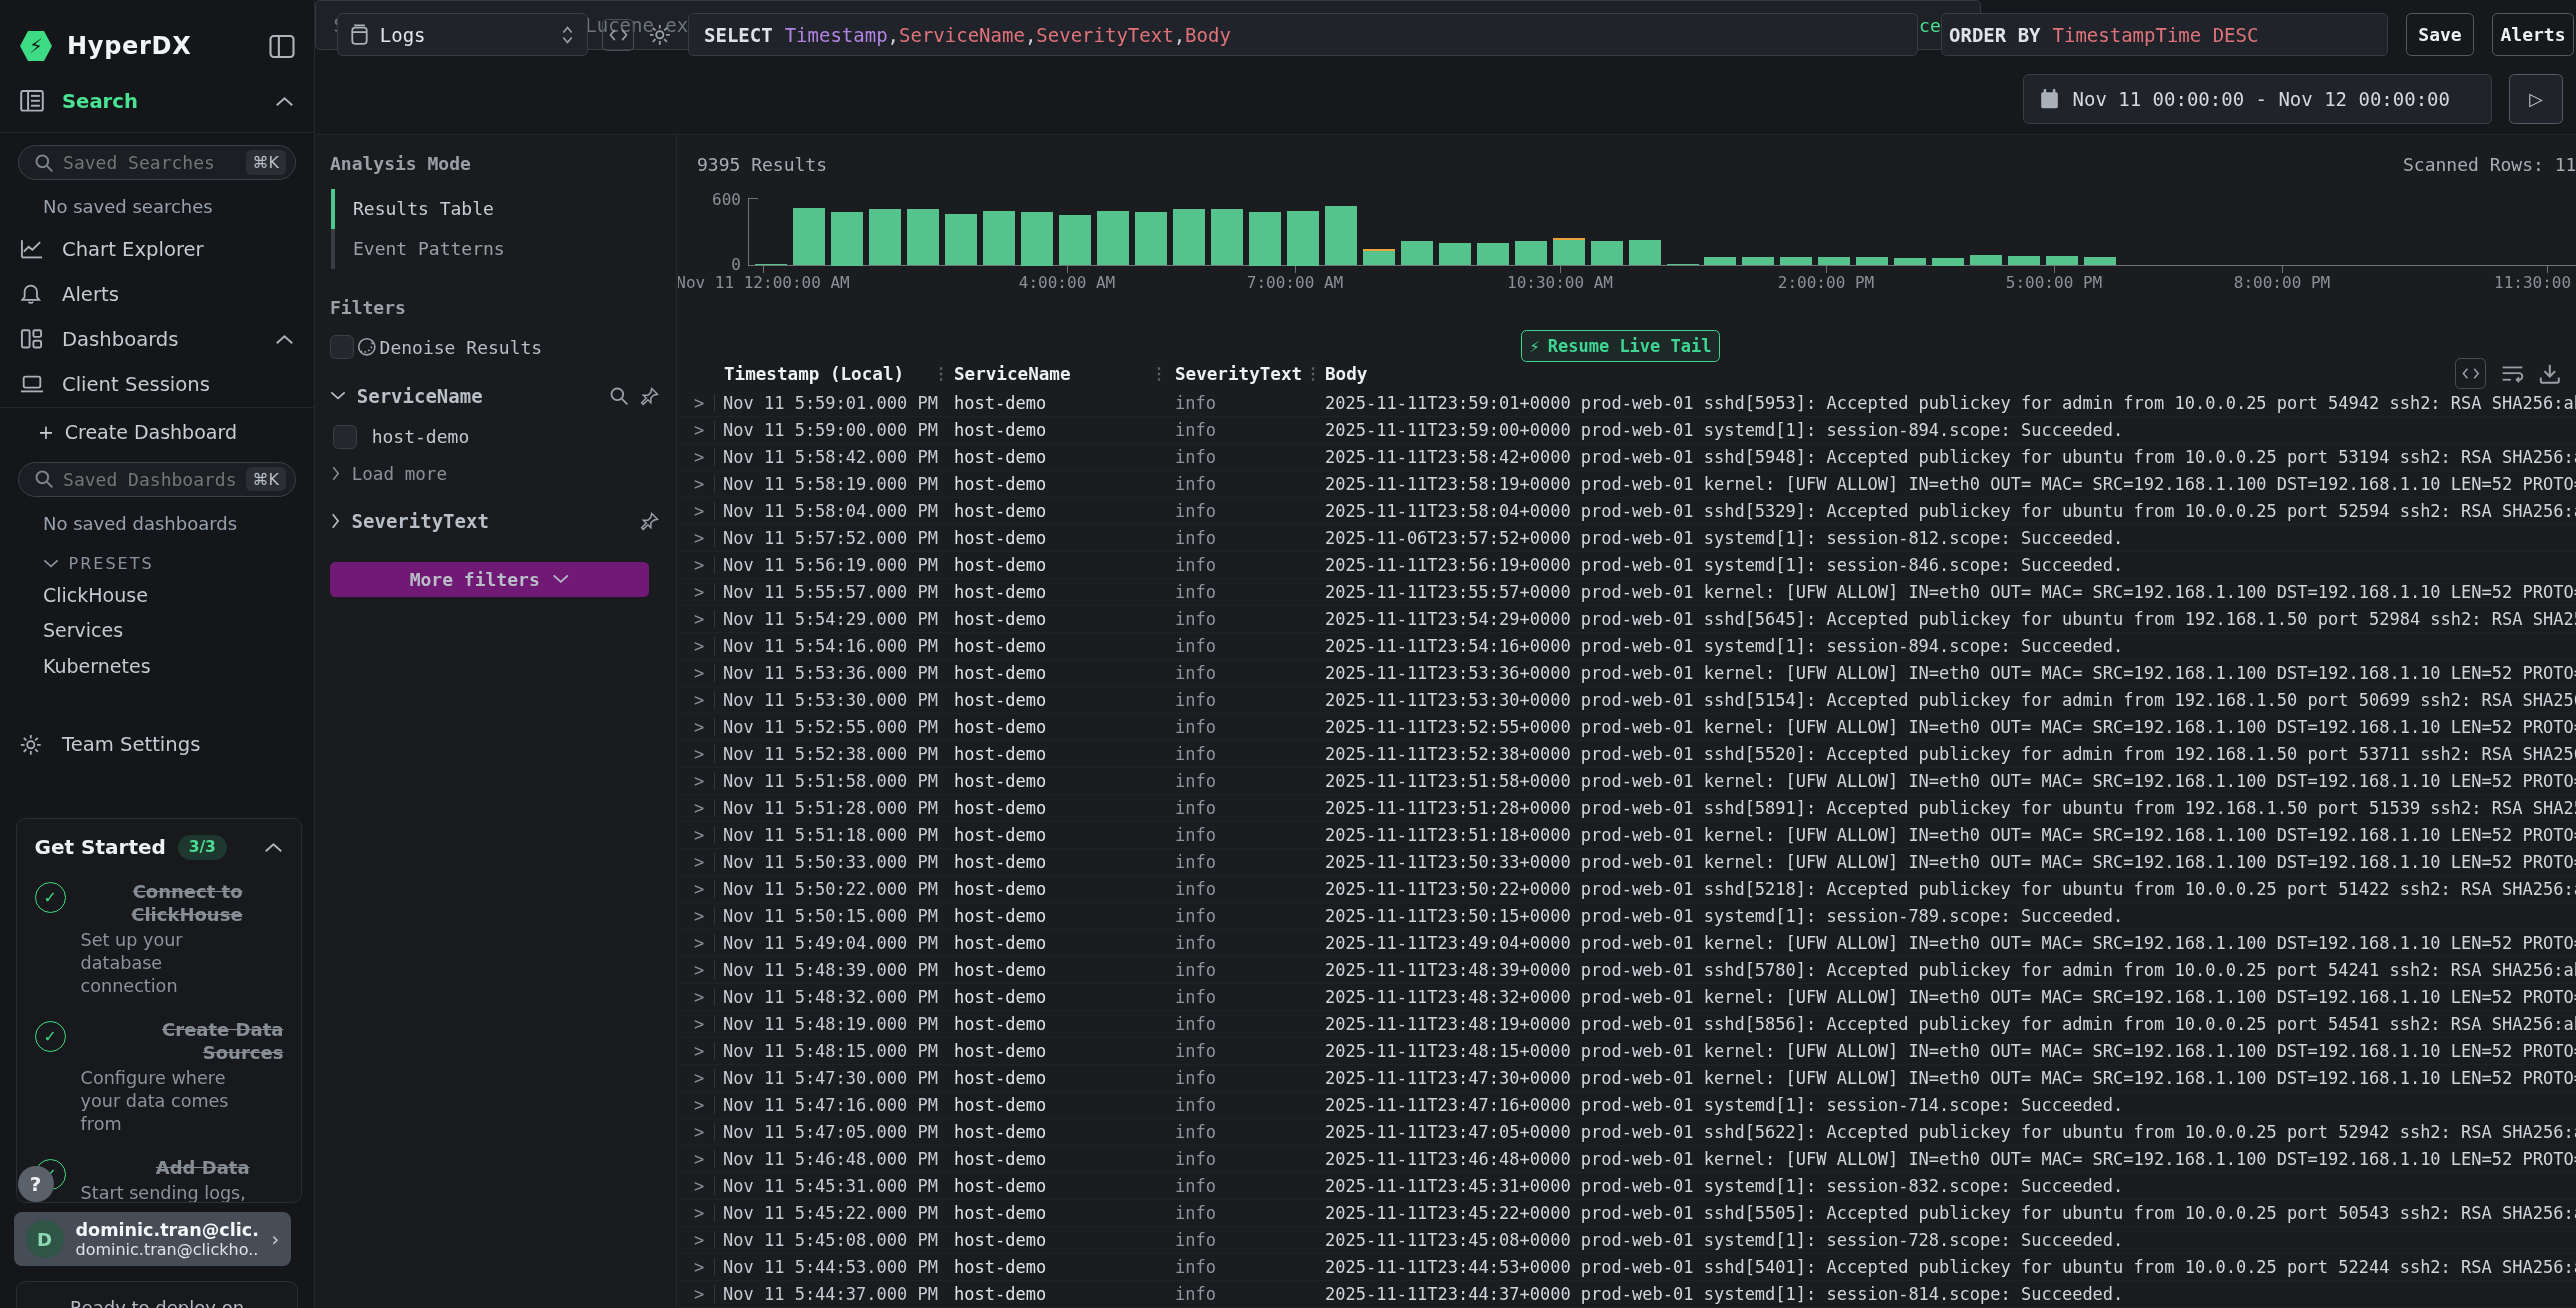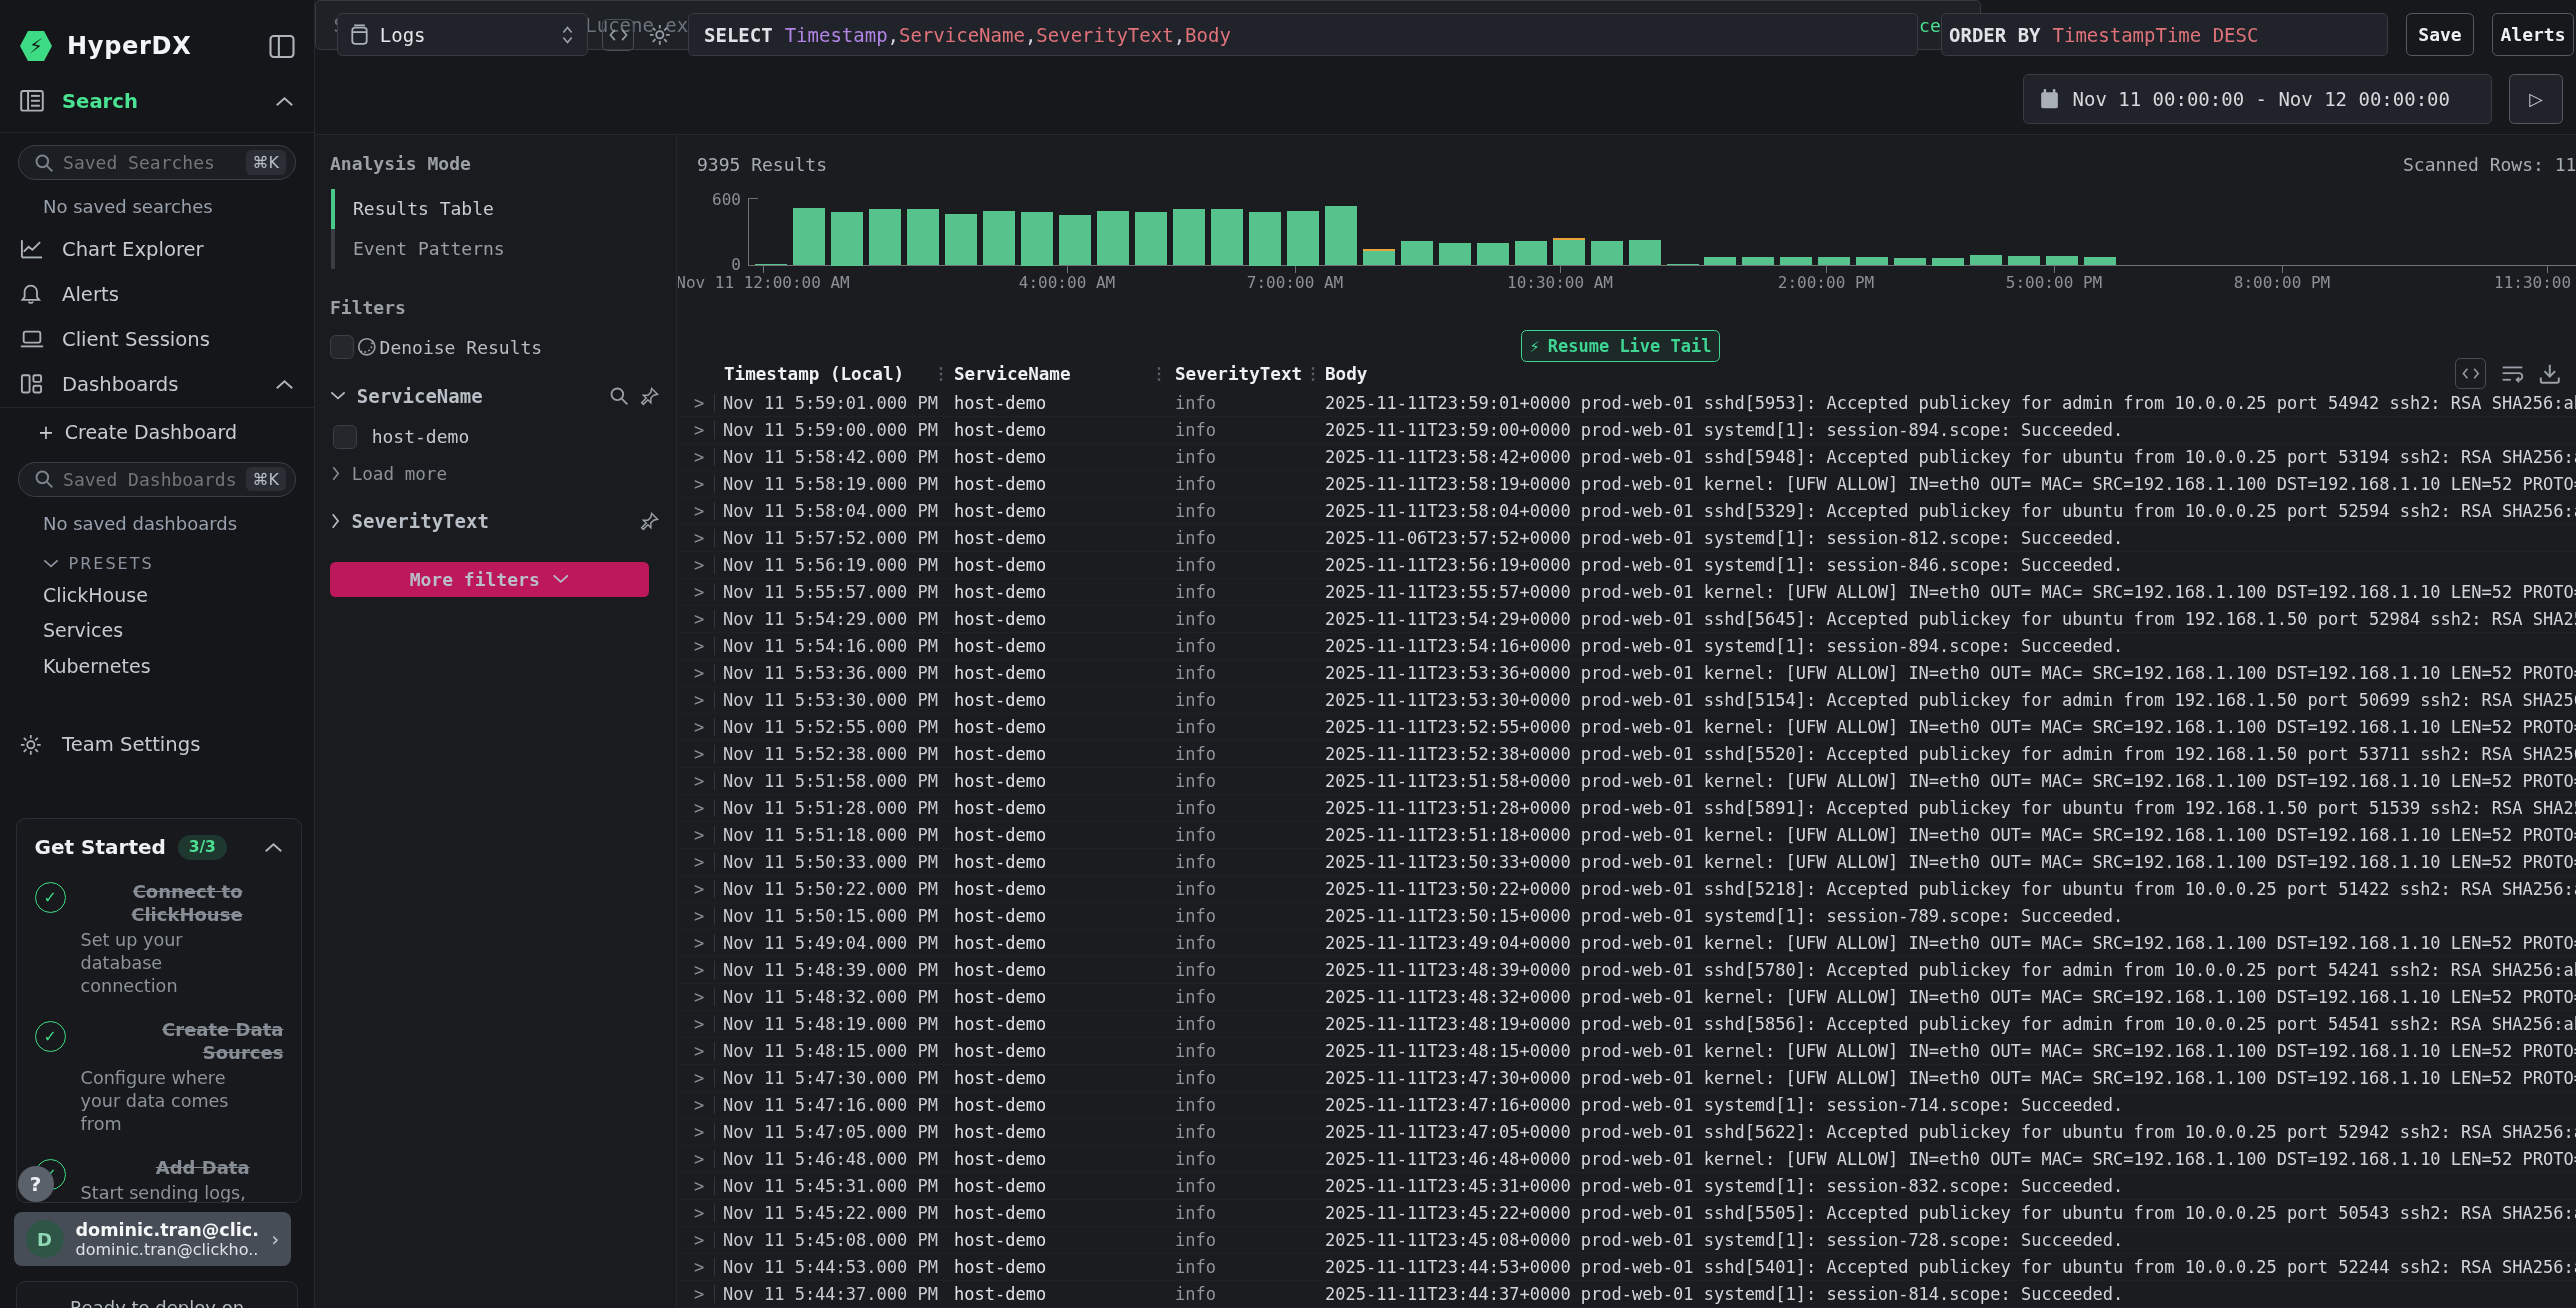--- a/index.html
+++ b/index.html
@@ -119,21 +119,21 @@
   .mode-lbl { font-size:18px; color:#9aa0a8; padding:9.5px 0 9.5px 17.6px; font-family:"DejaVu Sans Mono","Liberation Mono",monospace; cursor:pointer; }
   .mode-item.active .mode-lbl { color:#c9ced4; }
   .chk { width:24px; height:24px; background:#24272c; border:1.4px solid #3b3f46; border-radius:5.4px; flex:0 0 auto; cursor:pointer; }
   .filter-row { display:flex; align-items:center; gap:2px; margin-top:17.6px; font-size:18px; color:#b9bfc6; font-family:"DejaVu Sans Mono","Liberation Mono",monospace; }
   .grp-row { display:flex; align-items:center; gap:10.8px; margin-top:26px; font-size:19px; font-weight:bold; color:#b9bfc6; font-family:"DejaVu Sans Mono","Liberation Mono",monospace; cursor:pointer; }
   .grp-row .spacer { flex:1; }
   .grp-row .gic { color:#9aa0a8; }
   .opt-row { display:flex; align-items:center; gap:15px; margin:17.6px 0 0 2.7px; font-size:18px; color:#c3c8ce; font-family:"DejaVu Sans Mono","Liberation Mono",monospace; }
   .load-more { display:flex; align-items:center; gap:10.8px; margin:15px 0 0 1.4px; font-size:17.6px; color:#8b9198; font-family:"DejaVu Sans Mono","Liberation Mono",monospace; cursor:pointer; }
   #more-filters {
-    margin-top:30px; width:319px; height:35px; background:#be185d; border:none; border-radius:5.4px;
+    margin-top:30px; width:319px; height:35px; background:#701a75; border:none; border-radius:5.4px;
     color:#b9bfc6; font-size:18px; font-weight:bold; font-family:"DejaVu Sans Mono","Liberation Mono",monospace;
     display:flex; align-items:center; justify-content:center; gap:12px; cursor:pointer;
   }
 
   
   #results { position:absolute; left:678px; top:135px; right:0; bottom:0; background:#1a1c20; overflow:hidden; }
   #result-count { position:absolute; left:19px; top:19px; font-size:18px; color:#a7adb4; }
   #scanned-rows { position:absolute; left:1725px; top:19px; font-size:18px; color:#a7adb4; white-space:nowrap; }
   #chart { position:absolute; left:0; top:47px; right:0; height:162px; }
   .ytick { position:absolute; right:1835px; font-size:16px; color:#8b9096; }
@@ -226,41 +226,41 @@
     <span class="ic">
       <svg width="21.6" height="23" viewBox="0 0 24 26" fill="none" stroke="currentColor" stroke-width="2">
           <path d="M12 3a7 7 0 0 0-7 7v6l-2.5 3h19L19 16v-6a7 7 0 0 0-7-7z"></path>
           <path d="M9.5 21a2.8 2.8 0 0 0 5 0"></path>
         </svg>
     </span>
     <span class="lbl">Alerts</span>
   </div>
   <div class="side-item">
     <span class="ic">
-      <svg width="24" height="20" viewBox="0 0 26 20" fill="none" stroke="currentColor" stroke-width="2">
-          <rect x="4" y="2" width="18" height="12" rx="2"></rect>
-          <line x1="1" y1="18" x2="25" y2="18"></line>
-        </svg>
-    </span>
-    <span class="lbl">Client Sessions</span>
-  </div>
-  <div class="side-item">
-    <span class="ic">
       <svg width="23" height="21.6" viewBox="0 0 24 22" fill="none" stroke="currentColor" stroke-width="2">
           <rect x="2" y="2" width="8" height="18" rx="1.5"></rect>
           <rect x="14" y="2" width="8" height="7" rx="1.5"></rect>
           <rect x="14" y="13" width="8" height="7" rx="1.5"></rect>
         </svg>
     </span>
     <span class="lbl">Dashboards</span>
     <span class="chev">
       <svg width="19" height="10.8" viewBox="0 0 24 14" fill="none" stroke="currentColor" stroke-width="2.5">
           <polyline points="2,12 12,3 22,12"></polyline>
         </svg>
     </span>
+  </div>
+  <div class="side-item">
+    <span class="ic">
+      <svg width="24" height="20" viewBox="0 0 26 20" fill="none" stroke="currentColor" stroke-width="2">
+          <rect x="4" y="2" width="18" height="12" rx="2"></rect>
+          <line x1="1" y1="18" x2="25" y2="18"></line>
+        </svg>
+    </span>
+    <span class="lbl">Client Sessions</span>
   </div>
   <div class="divider"></div>
 
   <div class="create-dash">
     <span>+</span>
     <span>Create Dashboard</span>
   </div>
 
   <div class="pill-search">
     <span style="color:#7c838c">

